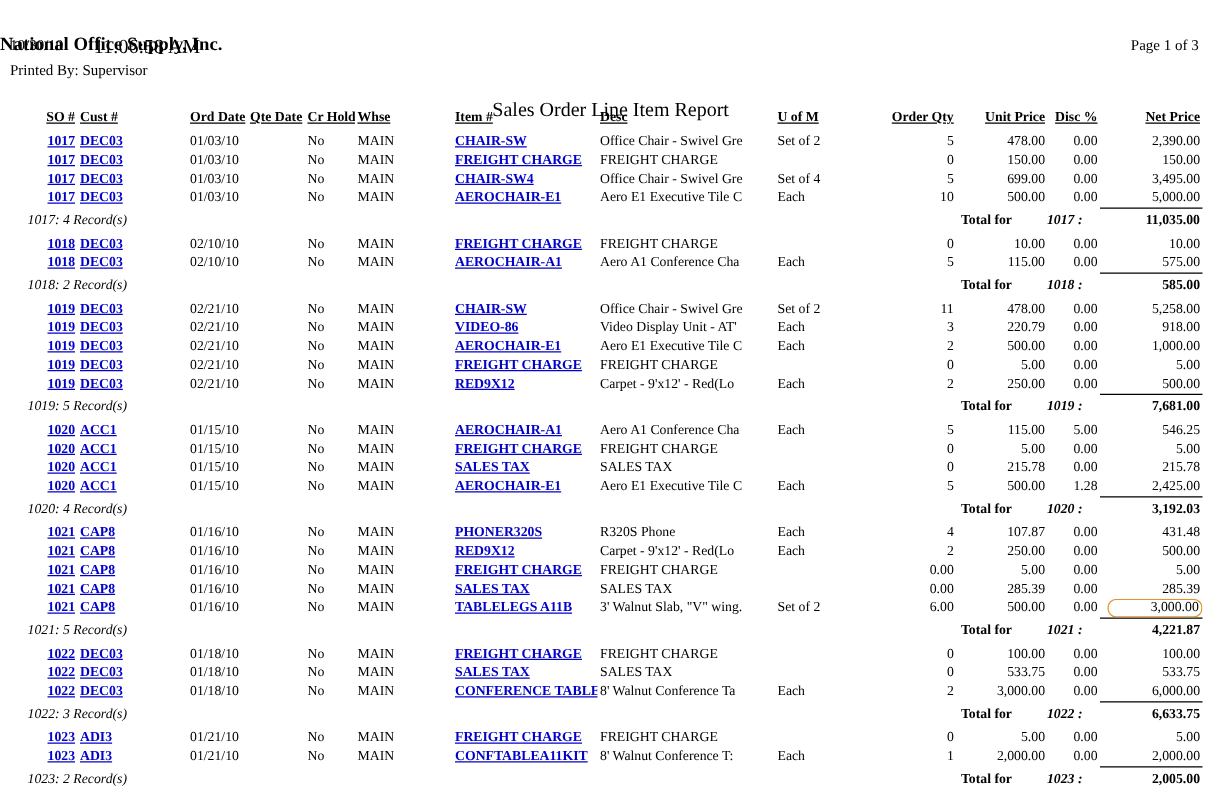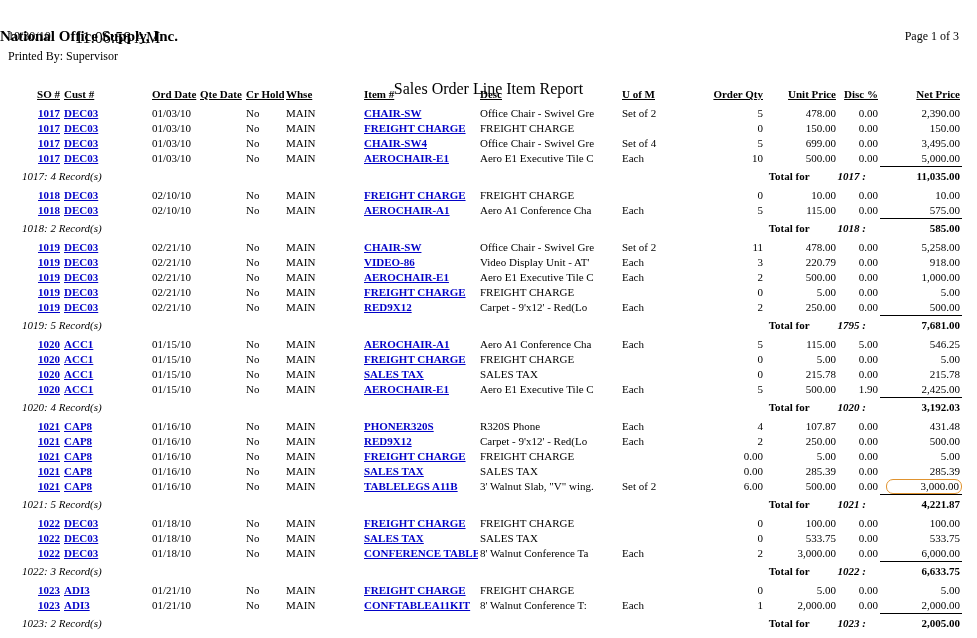--- a/index.html
+++ b/index.html
@@ -258,21 +258,21 @@
           <td class="c-item"><span class="link">RED9X12</span></td>
           <td class="c-desc">Carpet - 9'x12' - Red(Lo</td>
           <td class="c-uom">Each</td>
           <td class="c-qty">2</td>
           <td class="c-unit_price">250.00</td>
           <td class="c-disc">0.00</td>
           <td class="c-net">500.00</td>
         </tr>
         <tr>
           <td colspan="7" class="f-records">1019: 5 Record(s)</td>
-          <td colspan="5" class="f-totalfor"><span>Total for</span><span class="f-key">1795 :</span></td>
+          <td colspan="5" class="f-totalfor"><span>Total for</span><span class="f-key">1019 :</span></td>
           <td class="f-total">7,681.00</td>
         </tr>
         <tr>
           <td class="c-so"><span class="link">1020</span></td>
           <td class="c-cust"><span class="link">ACC1</span></td>
           <td class="c-ord_date">01/15/10</td>
           <td class="c-qte_date"></td>
           <td class="c-cr_hold">No</td>
           <td class="c-whse">MAIN</td>
           <td class="c-item"><span class="link">AEROCHAIR-A1</span></td>
@@ -318,21 +318,21 @@
           <td class="c-cust"><span class="link">ACC1</span></td>
           <td class="c-ord_date">01/15/10</td>
           <td class="c-qte_date"></td>
           <td class="c-cr_hold">No</td>
           <td class="c-whse">MAIN</td>
           <td class="c-item"><span class="link">AEROCHAIR-E1</span></td>
           <td class="c-desc">Aero E1 Executive Tile C</td>
           <td class="c-uom">Each</td>
           <td class="c-qty">5</td>
           <td class="c-unit_price">500.00</td>
-          <td class="c-disc">1.90</td>
+          <td class="c-disc">1.28</td>
           <td class="c-net">2,425.00</td>
         </tr>
         <tr>
           <td colspan="7" class="f-records">1020: 4 Record(s)</td>
           <td colspan="5" class="f-totalfor"><span>Total for</span><span class="f-key">1020 :</span></td>
           <td class="f-total">3,192.03</td>
         </tr>
         <tr>
           <td class="c-so"><span class="link">1021</span></td>
           <td class="c-cust"><span class="link">CAP8</span></td>

